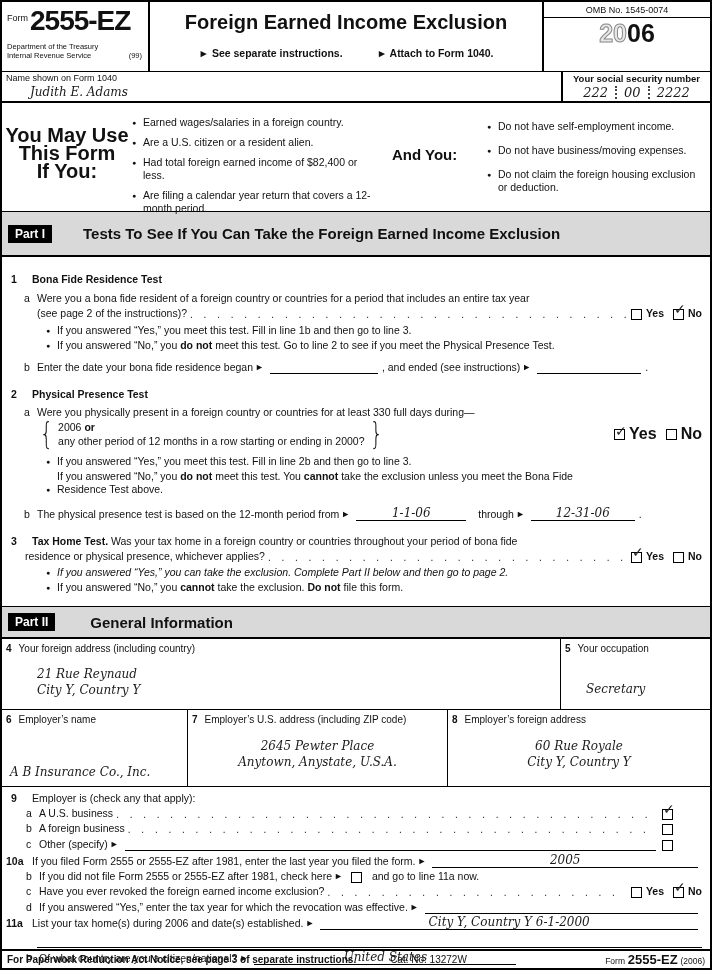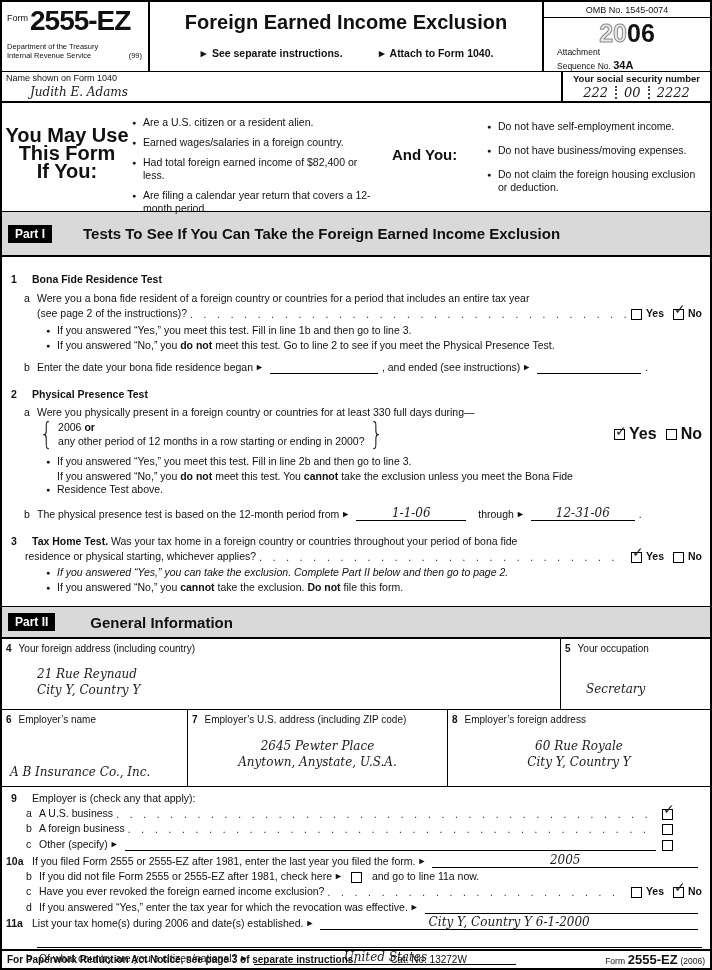--- a/index.html
+++ b/index.html
@@ -114,24 +114,20 @@
     <div class="hdr-center">
       <div class="title">Foreign Earned Income Exclusion</div>
       <div class="subtitle">
         <span>► See separate instructions.</span>
         <span>► Attach to Form 1040.</span>
       </div>
     </div>
     <div class="hdr-right">
       <div class="omb">OMB No. 1545-0074</div>
       <div class="year"><span class="y1">20</span><span class="y2">06</span></div>
-      <div class="attach-seq">
-        <div>Attachment</div>
-        <div><span>Sequence No.</span> <b>34A</b></div>
-      </div>
     </div>
   </div>
 
   <div class="name-row">
     <div class="name-left">
       <div>Name shown on Form 1040</div>
       <div class="name-value fill">Judith E. Adams</div>
     </div>
     <div class="ssn-box">
       <div class="ssn-label">Your social security number</div>
@@ -147,25 +143,25 @@
 
   <div class="elig">
     <div class="elig-title">
       <div>You May Use</div>
       <div>This Form</div>
       <div>If You:</div>
     </div>
     <div class="elig-col1">
       <div class="eb">
           <span class="bm">●</span>
+          <span>Earned wages/salaries in a foreign country.</span>
+        </div>
+      <div class="eb">
+          <span class="bm">●</span>
           <span>Are a U.S. citizen or a resident alien.</span>
-        </div>
-      <div class="eb">
-          <span class="bm">●</span>
-          <span>Earned wages/salaries in a foreign country.</span>
         </div>
       <div class="eb">
           <span class="bm">●</span>
           <span>Had total foreign earned income of $82,400 or less.</span>
         </div>
       <div class="eb">
           <span class="bm">●</span>
           <span>Are filing a calendar year return that covers a 12-month period.</span>
         </div>
     </div>
@@ -286,21 +282,21 @@
       <span>.</span>
     </div>
 
     <div class="ln" style="margin-top:14px;">
         <span class="gut">3</span>
         <span><span></span><b>Tax Home Test.</b><span> Was your tax home in a foreign country or countries throughout your period of bona fide</span></span>
       </div>
     <div class="ln">
         <span class="sp1"></span>
         <span class="lt"></span>
-        <span style="margin-left:-12px;">residence or physical starting, whichever applies?</span>
+        <span style="margin-left:-12px;">residence or physical presence, whichever applies?</span>
       <span class="leader"></span>
       <span class="cb">
           <span class="mark">✓</span>
         </span>
         <span class="yn">Yes</span>
       <span class="cb"></span>
         <span class="yn" style="margin-right:0">No</span>
     </div>
     <div class="ln" style="margin-top:3px;font-style:italic;">
         <span class="sp3"></span>

